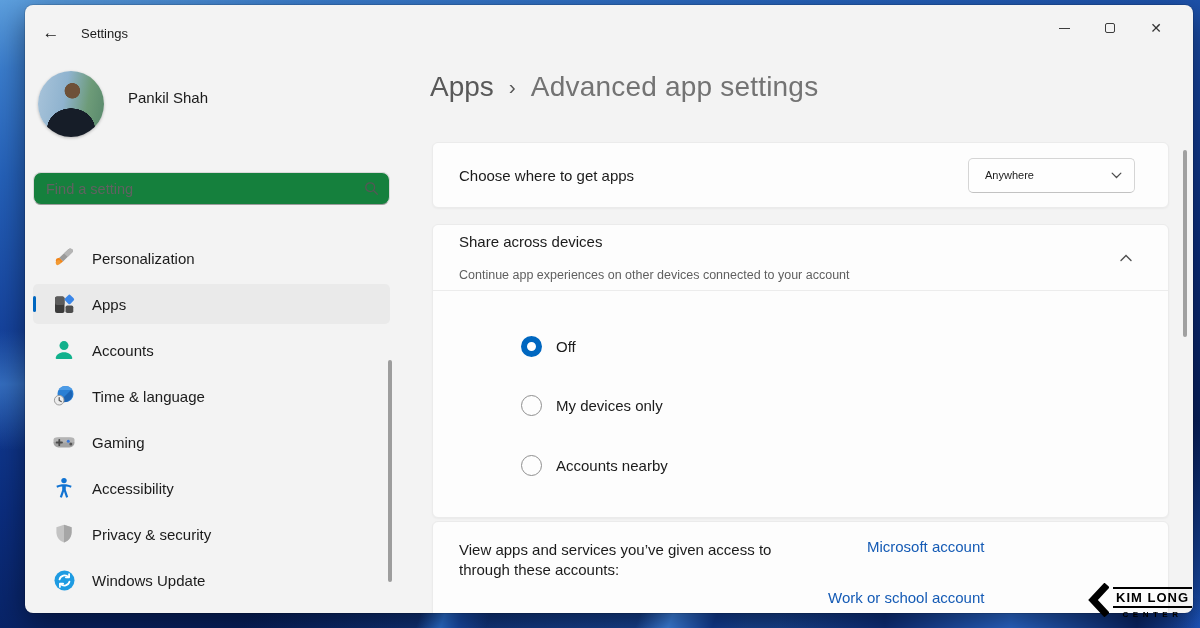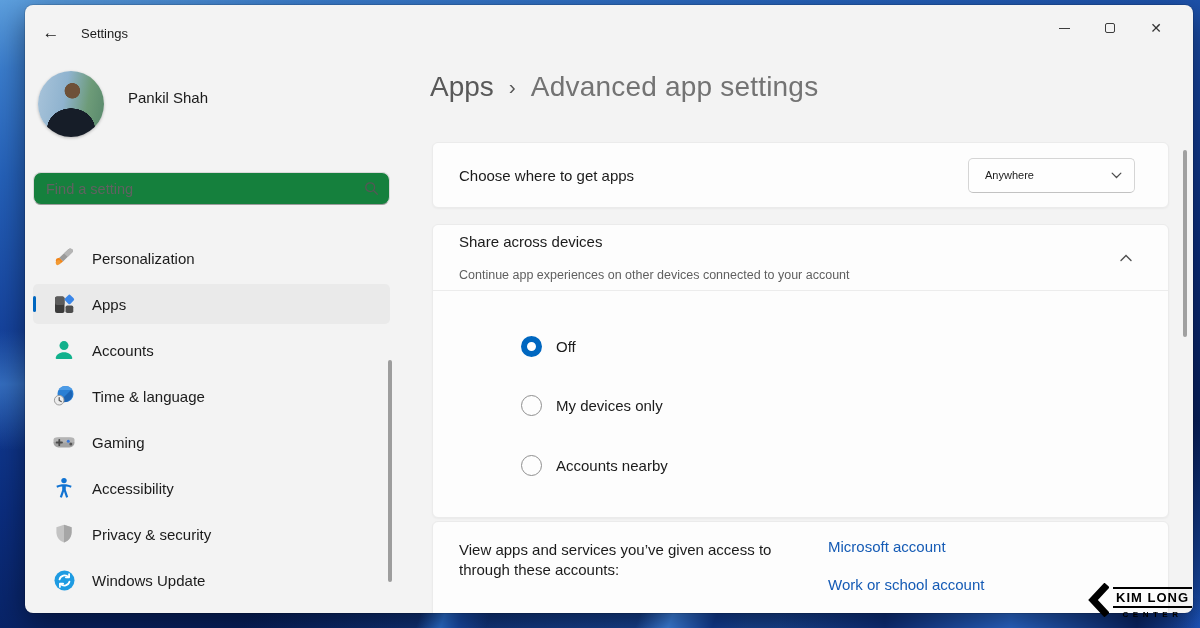--- a/index.html
+++ b/index.html
@@ -89,23 +89,23 @@
   .exp-title { font-size:15px; color:#1b1b1b; }
   .exp-sub { font-size:12.5px; color:#5f5f5f; margin-top:18px; }
   .radio-row { position:absolute; left:88px; display:flex; align-items:center; cursor:pointer; }
   .radio { width:21px; height:21px; border-radius:50%; background:#fdfdfd; border:1.6px solid #8f8f8f; }
   .radio.sel { border:6px solid #0067c0; background:#fff; }
   .radio-label { margin-left:14px; font-size:15px; color:#1b1b1b; }
   .rr0 { top:111px; } .rr1 { top:170px; } .rr2 { top:230px; }
 
   .card3 { top:516px; height:93px; border-radius:6px 6px 0 0; }
   .c3-label { position:absolute; left:26px; top:18px; width:355px; font-size:15px; color:#1b1b1b; line-height:20px; }
-  .c3-links { position:absolute; left:395px; top:16px; display:flex; flex-direction:column; }
+  .c3-links { position:absolute; left:395px; top:16px; display:flex; flex-direction:column;text-align:right; }
   .link { font-size:15px; color:#155bb5; cursor:pointer; text-decoration:none; }
-  .link + .link { margin-top:21px; }
+  .link + .link { margin-top:34px; }
 
   .main-scroll { position:absolute; left:1158px; top:145px; width:4px; height:187px;
     background:#a0a0a0; border-radius:2px; }
 
   
   .watermark { position:absolute; right:8px; bottom:9px; display:flex; align-items:center; z-index:5; }
   .wm-text { display:flex; flex-direction:column; margin-left:4px; }
   .wm-l1 { font-size:13px; font-weight:bold; color:#000; letter-spacing:1px;
     border-top:2px solid #000; border-bottom:2px solid #000; padding:1px 3px;margin-top:7px; }
   .wm-l2 { font-size:8px; font-weight:bold; color:#000; letter-spacing:4.5px; text-align:center; margin-top:2px; }

